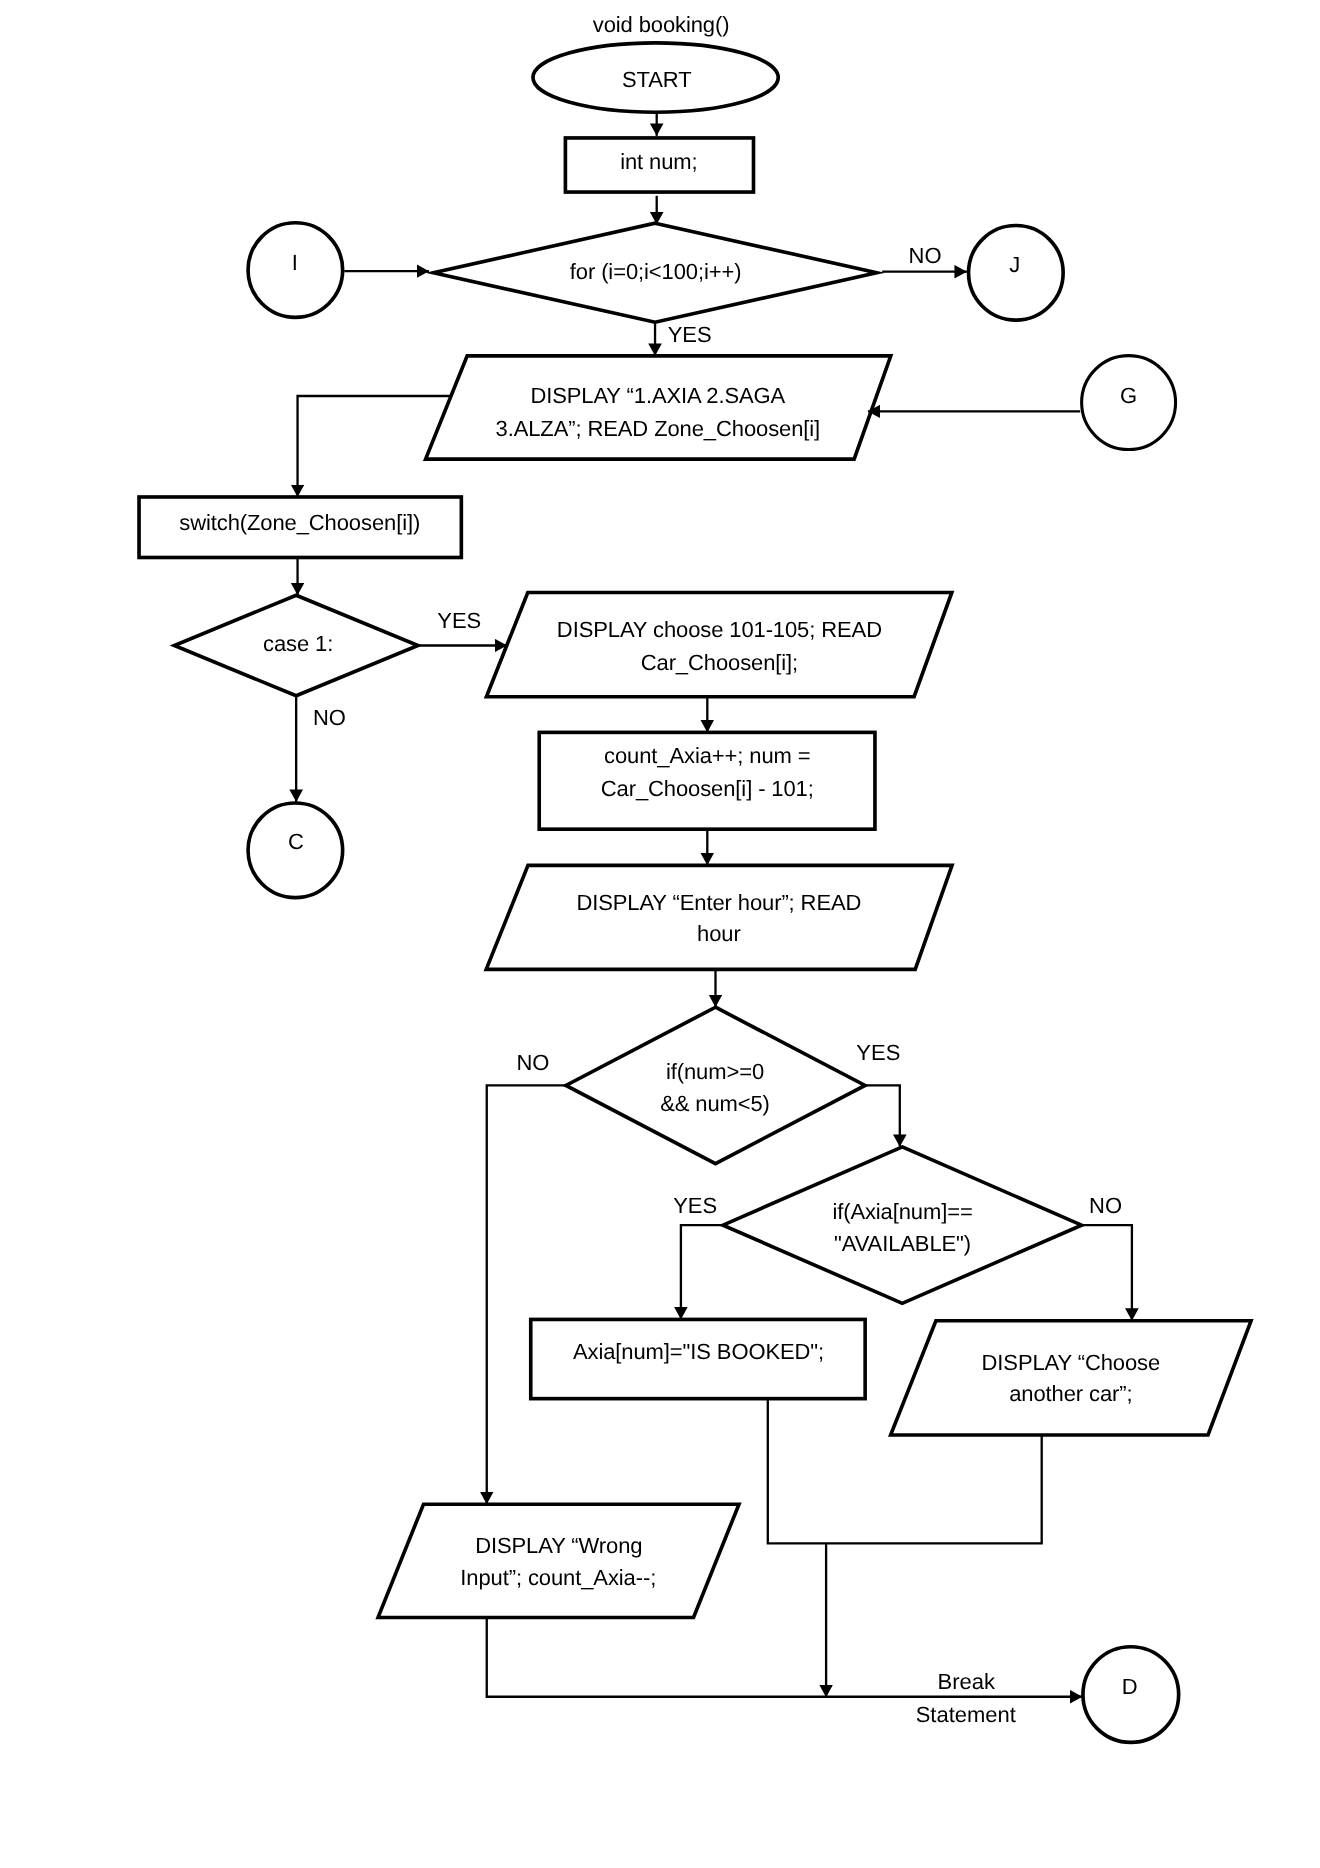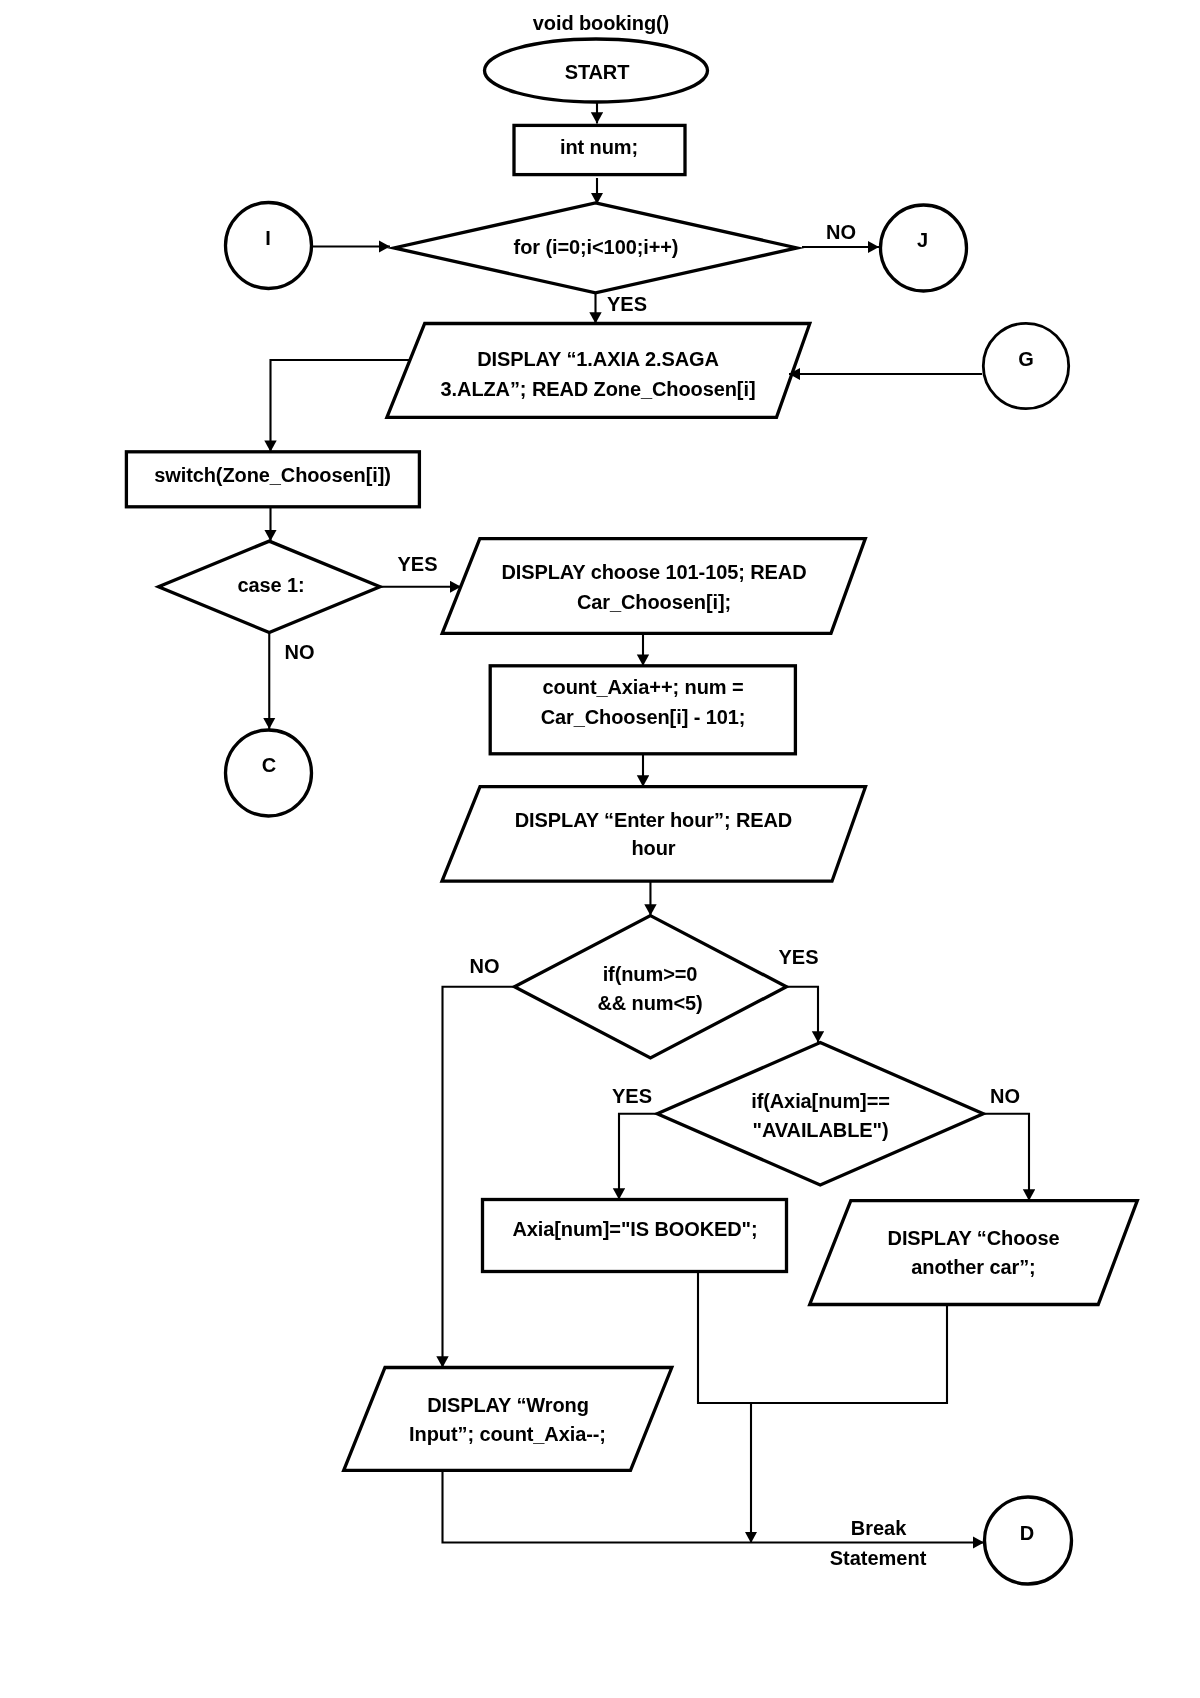--- a/index.html
+++ b/index.html
@@ -1,17 +1,17 @@
 <!DOCTYPE html>
 <html><head>
 <meta charset="utf-8">
 <title>void booking() flowchart</title>
 <style>
   html,body{margin:0;padding:0;background:#ffffff;}
-  #page{position:relative;width:1200px;height:1698px;background:#ffffff;overflow:hidden;font-weight:bold;}
+  #page{position:relative;width:1200px;height:1698px;background:#ffffff;overflow:hidden;}
   svg{display:block;}
   .shape{fill:#ffffff;stroke:#000000;stroke-width:3.3;stroke-linejoin:miter;stroke-miterlimit:20;}
   .conn{fill:none;stroke:#000000;stroke-width:2.1;}
   .tx{font-family:"Liberation Sans",sans-serif;font-size:20px;fill:#000000;text-anchor:middle;letter-spacing:-0.1px;}
   .el{font-family:"Liberation Sans",sans-serif;font-size:20px;fill:#000000;text-anchor:middle;}
 </style>
 </head>
 <body>
 
 <div id="page">

